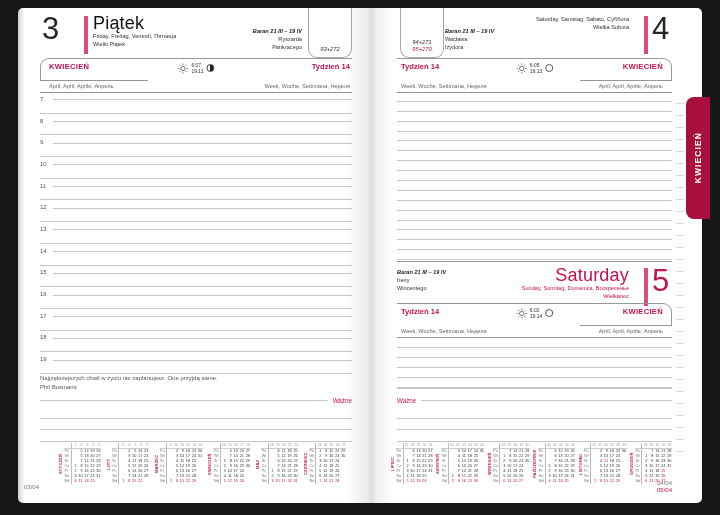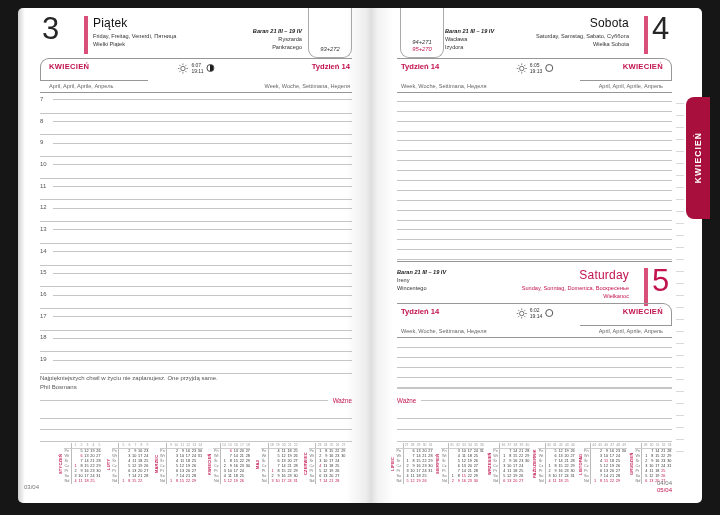--- a/index.html
+++ b/index.html
@@ -24,21 +24,21 @@
   .header{position:absolute;top:4px;left:0;right:0;height:48px;}
   .bignum{position:absolute;top:0;font-size:31px;line-height:34px;font-weight:400;color:#262626;}
   .pl .bignum{left:2px;}
   .pr .bignum{left:255px;}
   .daybar{position:absolute;top:4px;width:3.5px;height:38px;background:var(--day-bar);}
   .pl .daybar{left:44px;}
   .pr .daybar{left:247px;}
   .nameblock{position:absolute;top:3px;}
   .pl .nameblock{left:53px;}
   .pr .nameblock{right:43px;text-align:right;}
-  .dayname{font-size:12px;line-height:17px;color:#111;letter-spacing:.2px;}
+  .dayname{font-size:18px;line-height:17px;color:#111;letter-spacing:.2px;}
   .daytrans{font-size:5.6px;line-height:7.5px;color:#333;margin-top:1px;}
   .daynote{font-size:5.6px;line-height:7.5px;color:#333;}
   .pink .dayname,.pink .daytrans,.pink .daynote{color:var(--accent);}
   .zodiacblock{position:absolute;top:15px;font-size:5.6px;line-height:8px;color:#333;}
   .zb-r{right:50px;text-align:right;}
   .zb-l{left:48px;text-align:left;}
   .zodiac{font-style:italic;font-weight:bold;color:#222;}
   .daycount-box{position:absolute;top:-4px;width:44px;height:50px;border:1px solid #aaa;border-top:none;
     border-radius:0 0 9px 9px;}
   .pl .daycount-box{left:268px;}
@@ -695,21 +695,20 @@
             <div>94+271</div>
             <div class="dc2">95+270</div>
           </div>
         </div>
         <div class="zodiacblock zb-l">
           <div class="zodiac">Baran 21 III – 19 IV</div>
           <div>Wacława</div>
           <div>Izydora</div>
         </div>
         <div class="nameblock">
-          <div class="dayname">Sobota</div>
           <div class="daytrans">Saturday, Samstag, Sabato, Суббота</div>
           <div class="daynote">Wielka Sobota</div>
         </div>
         <div class="daybar"></div>
         <div class="bignum">4</div>
       </div>
 
       <div class="band band-sat">
         <div class="corner cr"></div>
         <div class="underline ur"></div>

